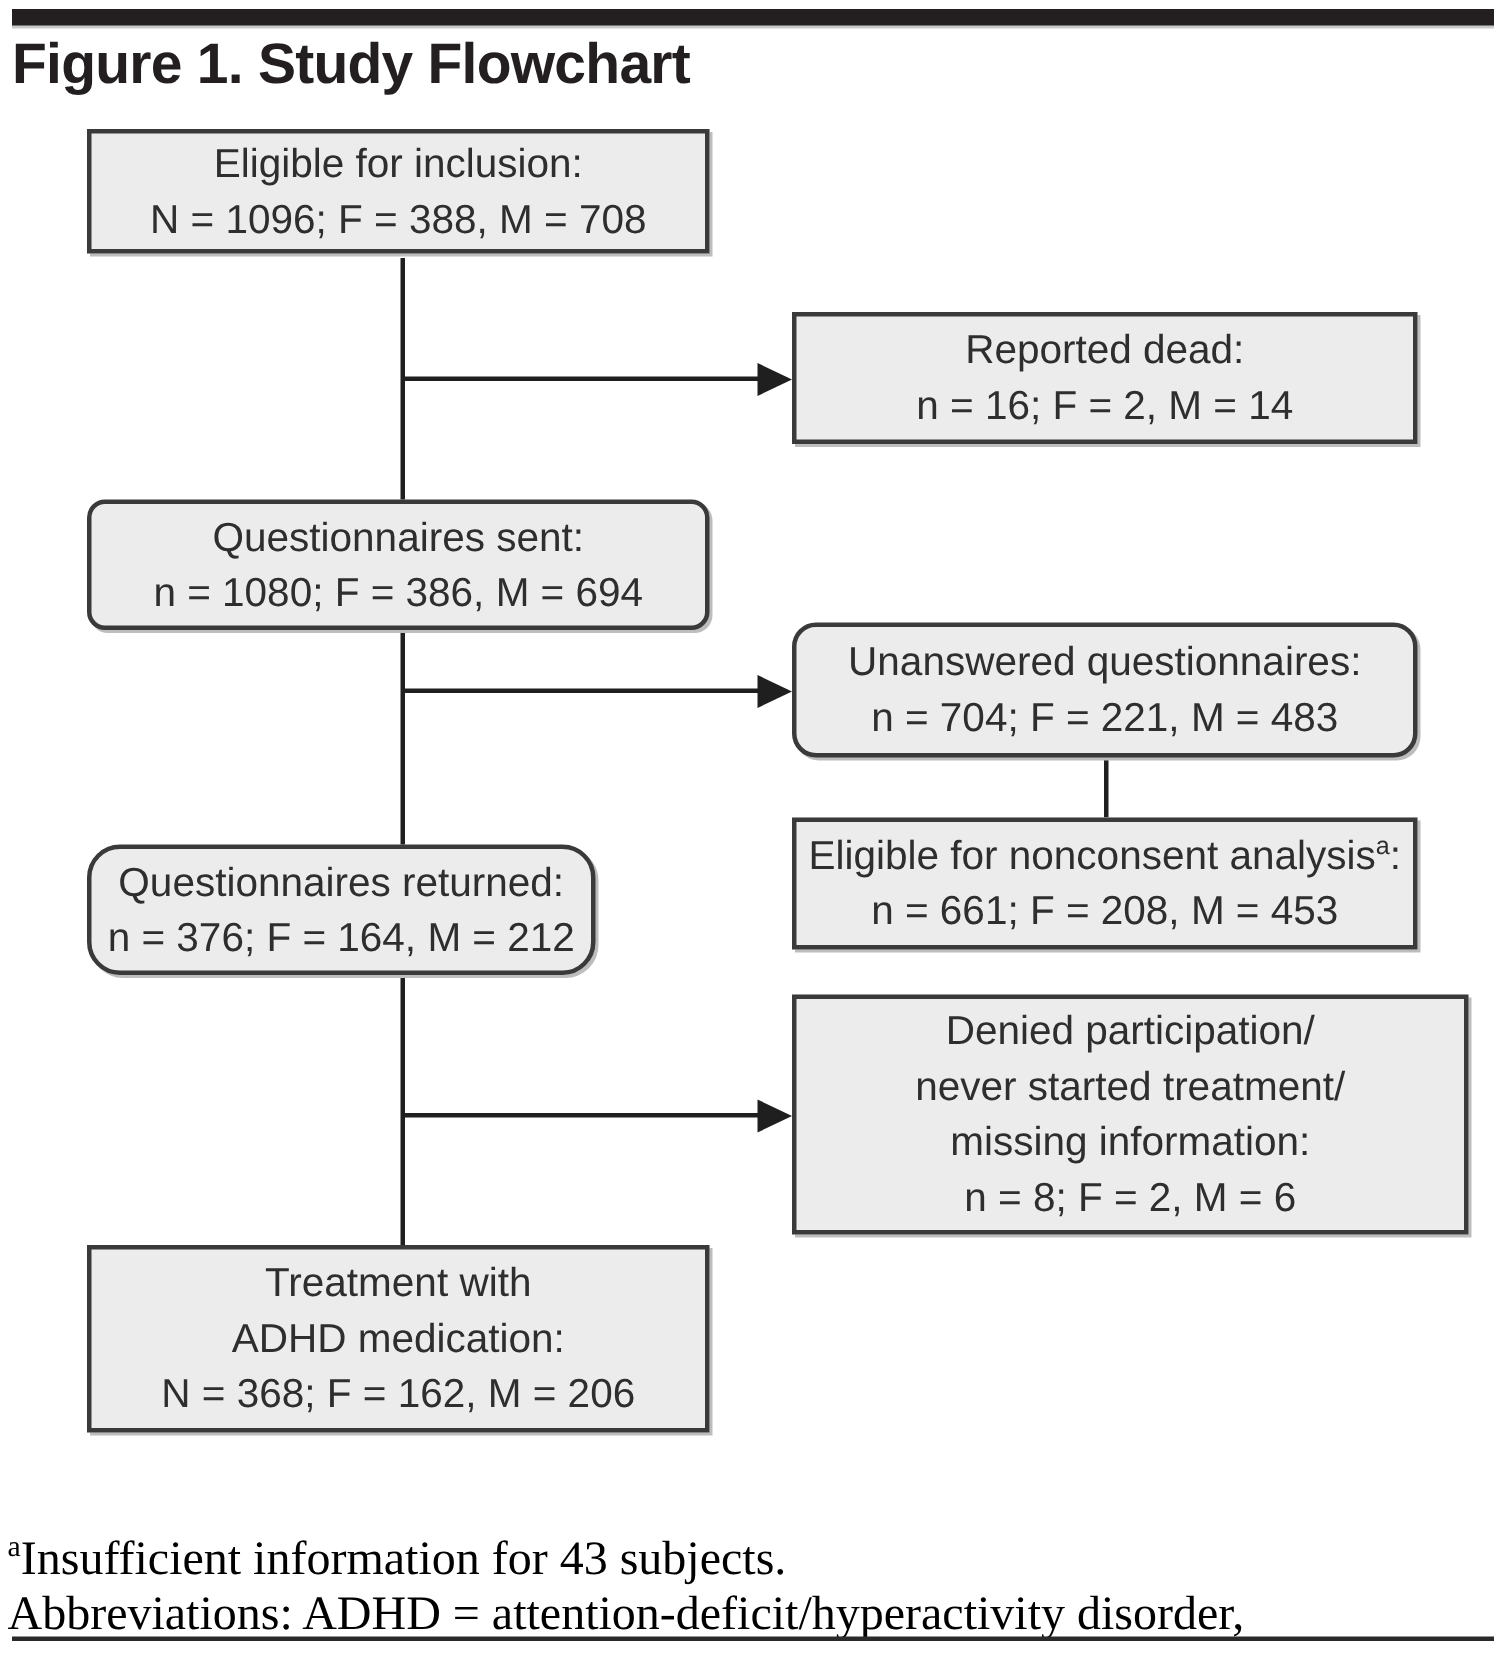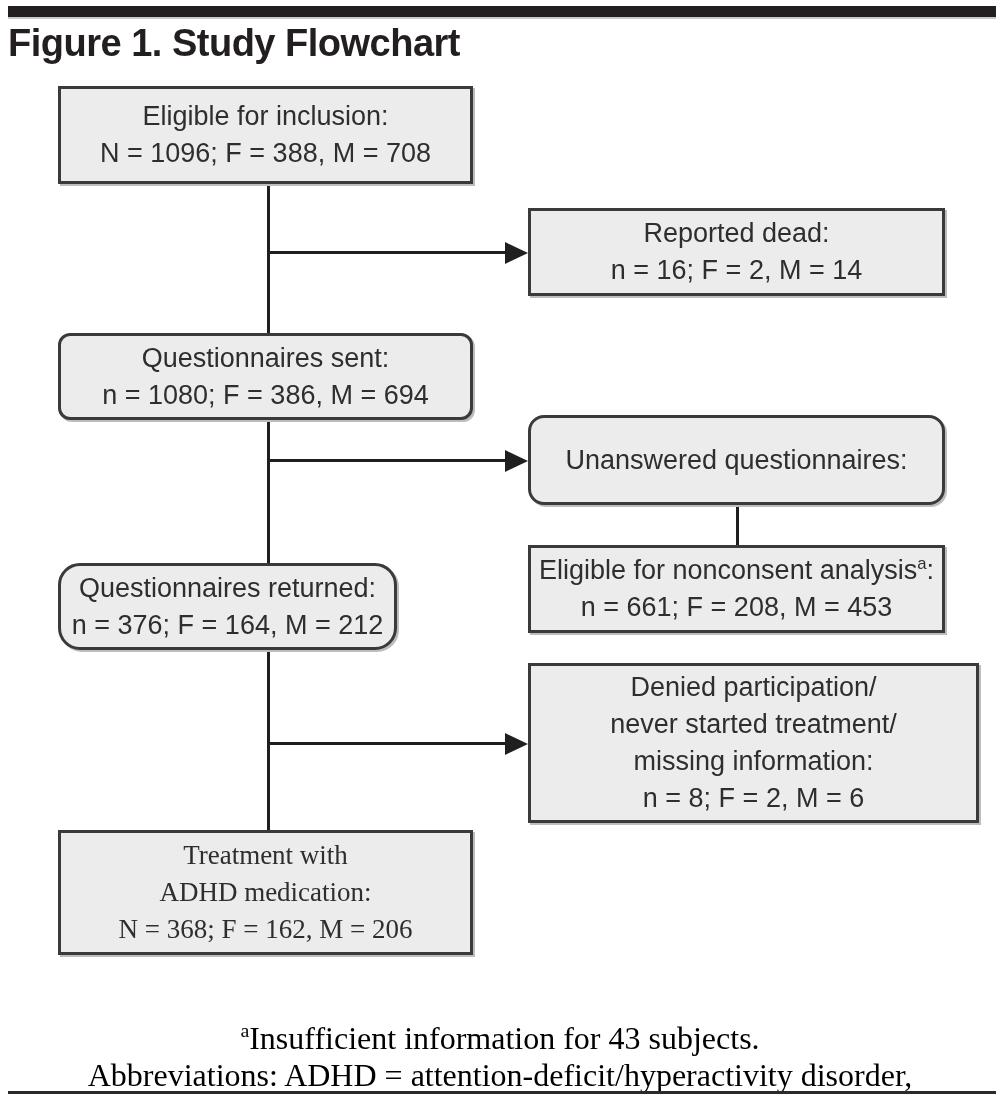--- a/index.html
+++ b/index.html
@@ -2,21 +2,21 @@
 <html style="--box-fill: #ececec; --box-border: #3a3a3a; --line-color: #1f1f1f; --text-color: #2e2e2e; --bar-color: #231f20;"><head>
 <meta charset="utf-8">
 <style>
   :root {
     --box-fill: #ececec;
     --box-border: #3a3a3a;
     --line-color: #1f1f1f;
     --text-color: #2e2e2e;
     --bar-color: #231f20;
   }
-  * { box-sizing: border-box; margin: 0; padding: 0; text-align: center; }
+  * { box-sizing: border-box; margin: 0; padding: 0; }
   body { background: #ffffff; font-family: "Liberation Sans", sans-serif; }
   .page {
     position: relative;
     width: 1004px;
     height: 1104px;
     background: #ffffff;
     overflow: hidden;
   }
   .top-bar {
     position: absolute;
@@ -44,24 +44,24 @@
     justify-content: center;
     align-items: center;
     text-align: center;
     font-size: 27px;
     line-height: 37px;
     color: var(--text-color);
   }
   .flow-box .line { display: block; white-space: nowrap; }
   .flow-box sup { font-size: 62%; vertical-align: super; line-height: 0; }
   
-  .box-eligible   { left: 58px;  top: 86px;  width: 415px; height: 98px; }
+  .box-eligible   { left: 58px;  top: 86px;  width: 415px; height: 83px; }
   .box-sent       { left: 58px;  top: 333px; width: 415px; height: 87px; border-radius: 12px; }
   .box-returned   { left: 58px;  top: 563px; width: 339px; height: 87px; border-radius: 22px; }
-  .box-treatment  { left: 58px;  top: 830px; width: 415px; height: 125px; font-family: Liberation Serif, serif; }
+  .box-treatment  { left: 58px;  top: 830px; width: 415px; height: 125px; }
   
   .box-dead       { left: 528px; top: 208px; width: 417px; height: 88px; }
   .box-unanswered { left: 528px; top: 415px; width: 417px; height: 90px; border-radius: 16px; }
   .box-nonconsent { left: 528px; top: 545px; width: 417px; height: 88px; }
   .box-denied     { left: 528px; top: 663px; width: 451px; height: 160px; }
   
   .vline, .hline {
     position: absolute;
     background: var(--line-color);
   }
@@ -145,20 +145,21 @@
     <span class="line">N = 368; F = 162, M = 206</span>
   </div>
 
   <div class="flow-box box-dead">
     <span class="line">Reported dead:</span>
     <span class="line">n = 16; F = 2, M = 14</span>
   </div>
 
   <div class="flow-box box-unanswered">
     <span class="line">Unanswered questionnaires:</span>
+    <span class="line">n = 704; F = 221, M = 483</span>
   </div>
 
   <div class="flow-box box-nonconsent">
     <span class="line"><span>Eligible for nonconsent analysis</span><sup>a</sup><span>:</span></span>
     <span class="line">n = 661; F = 208, M = 453</span>
   </div>
 
   <div class="flow-box box-denied">
     <span class="line">Denied participation/</span>
     <span class="line">never started treatment/</span>

